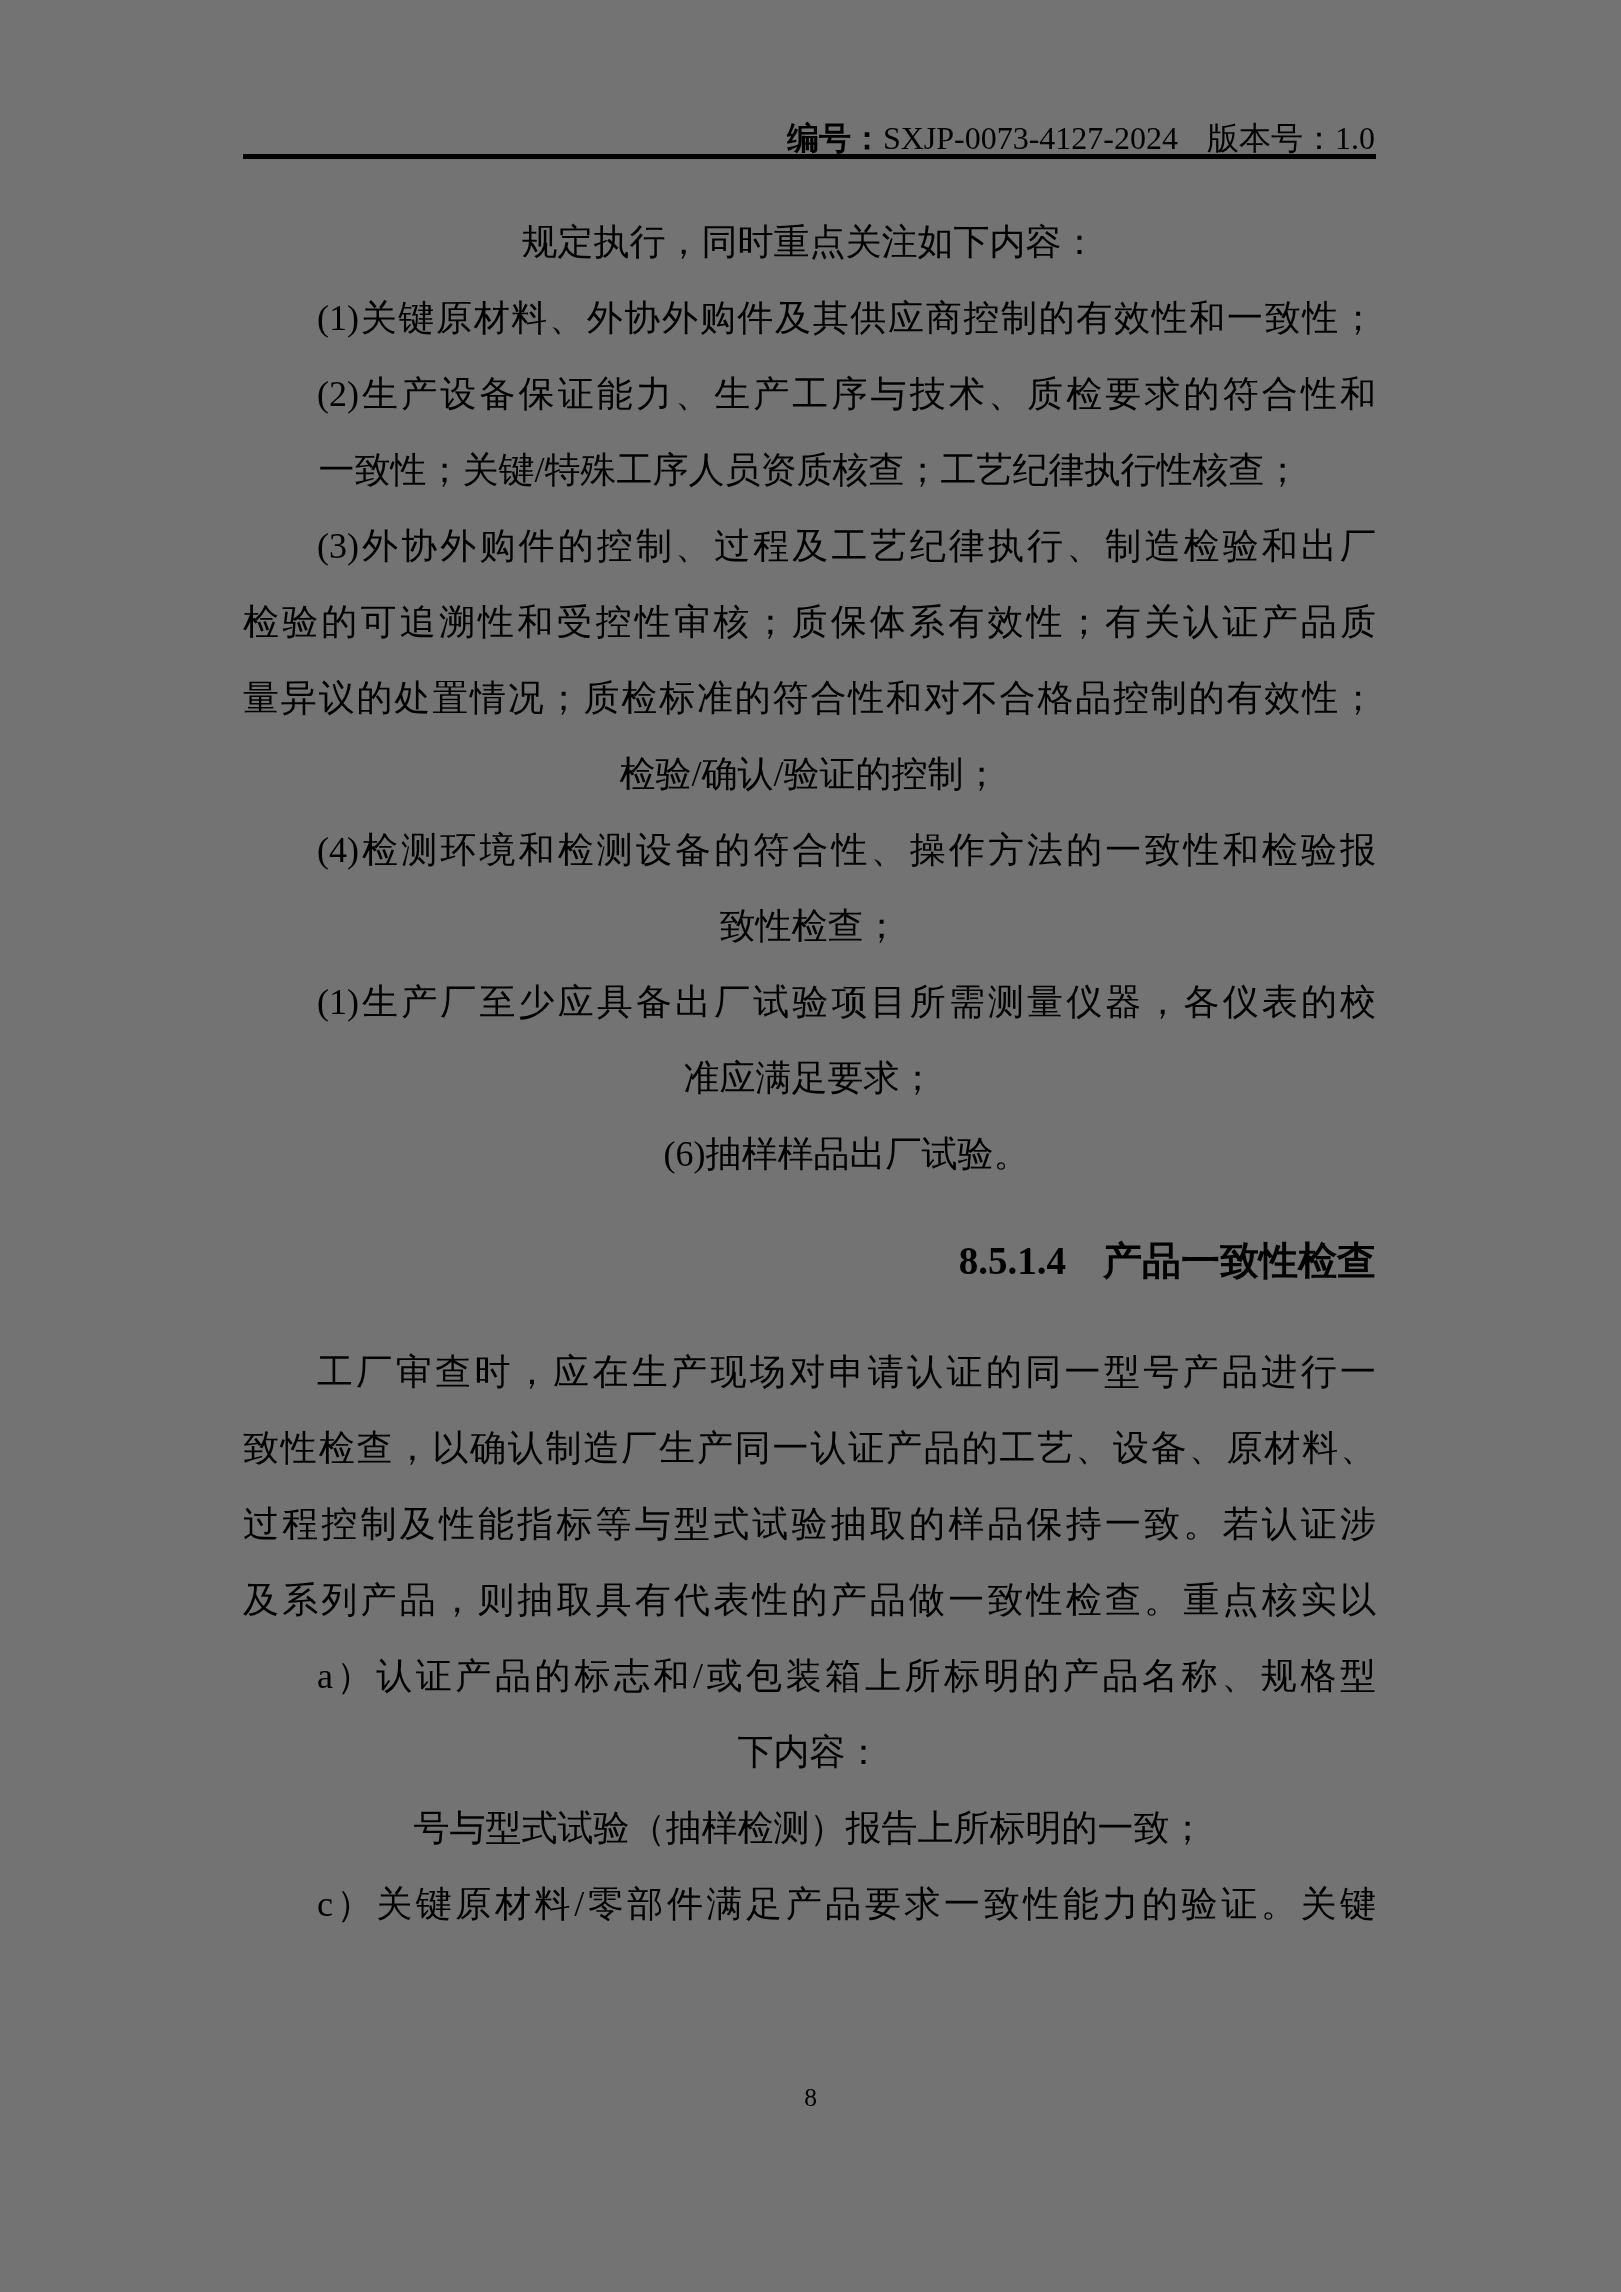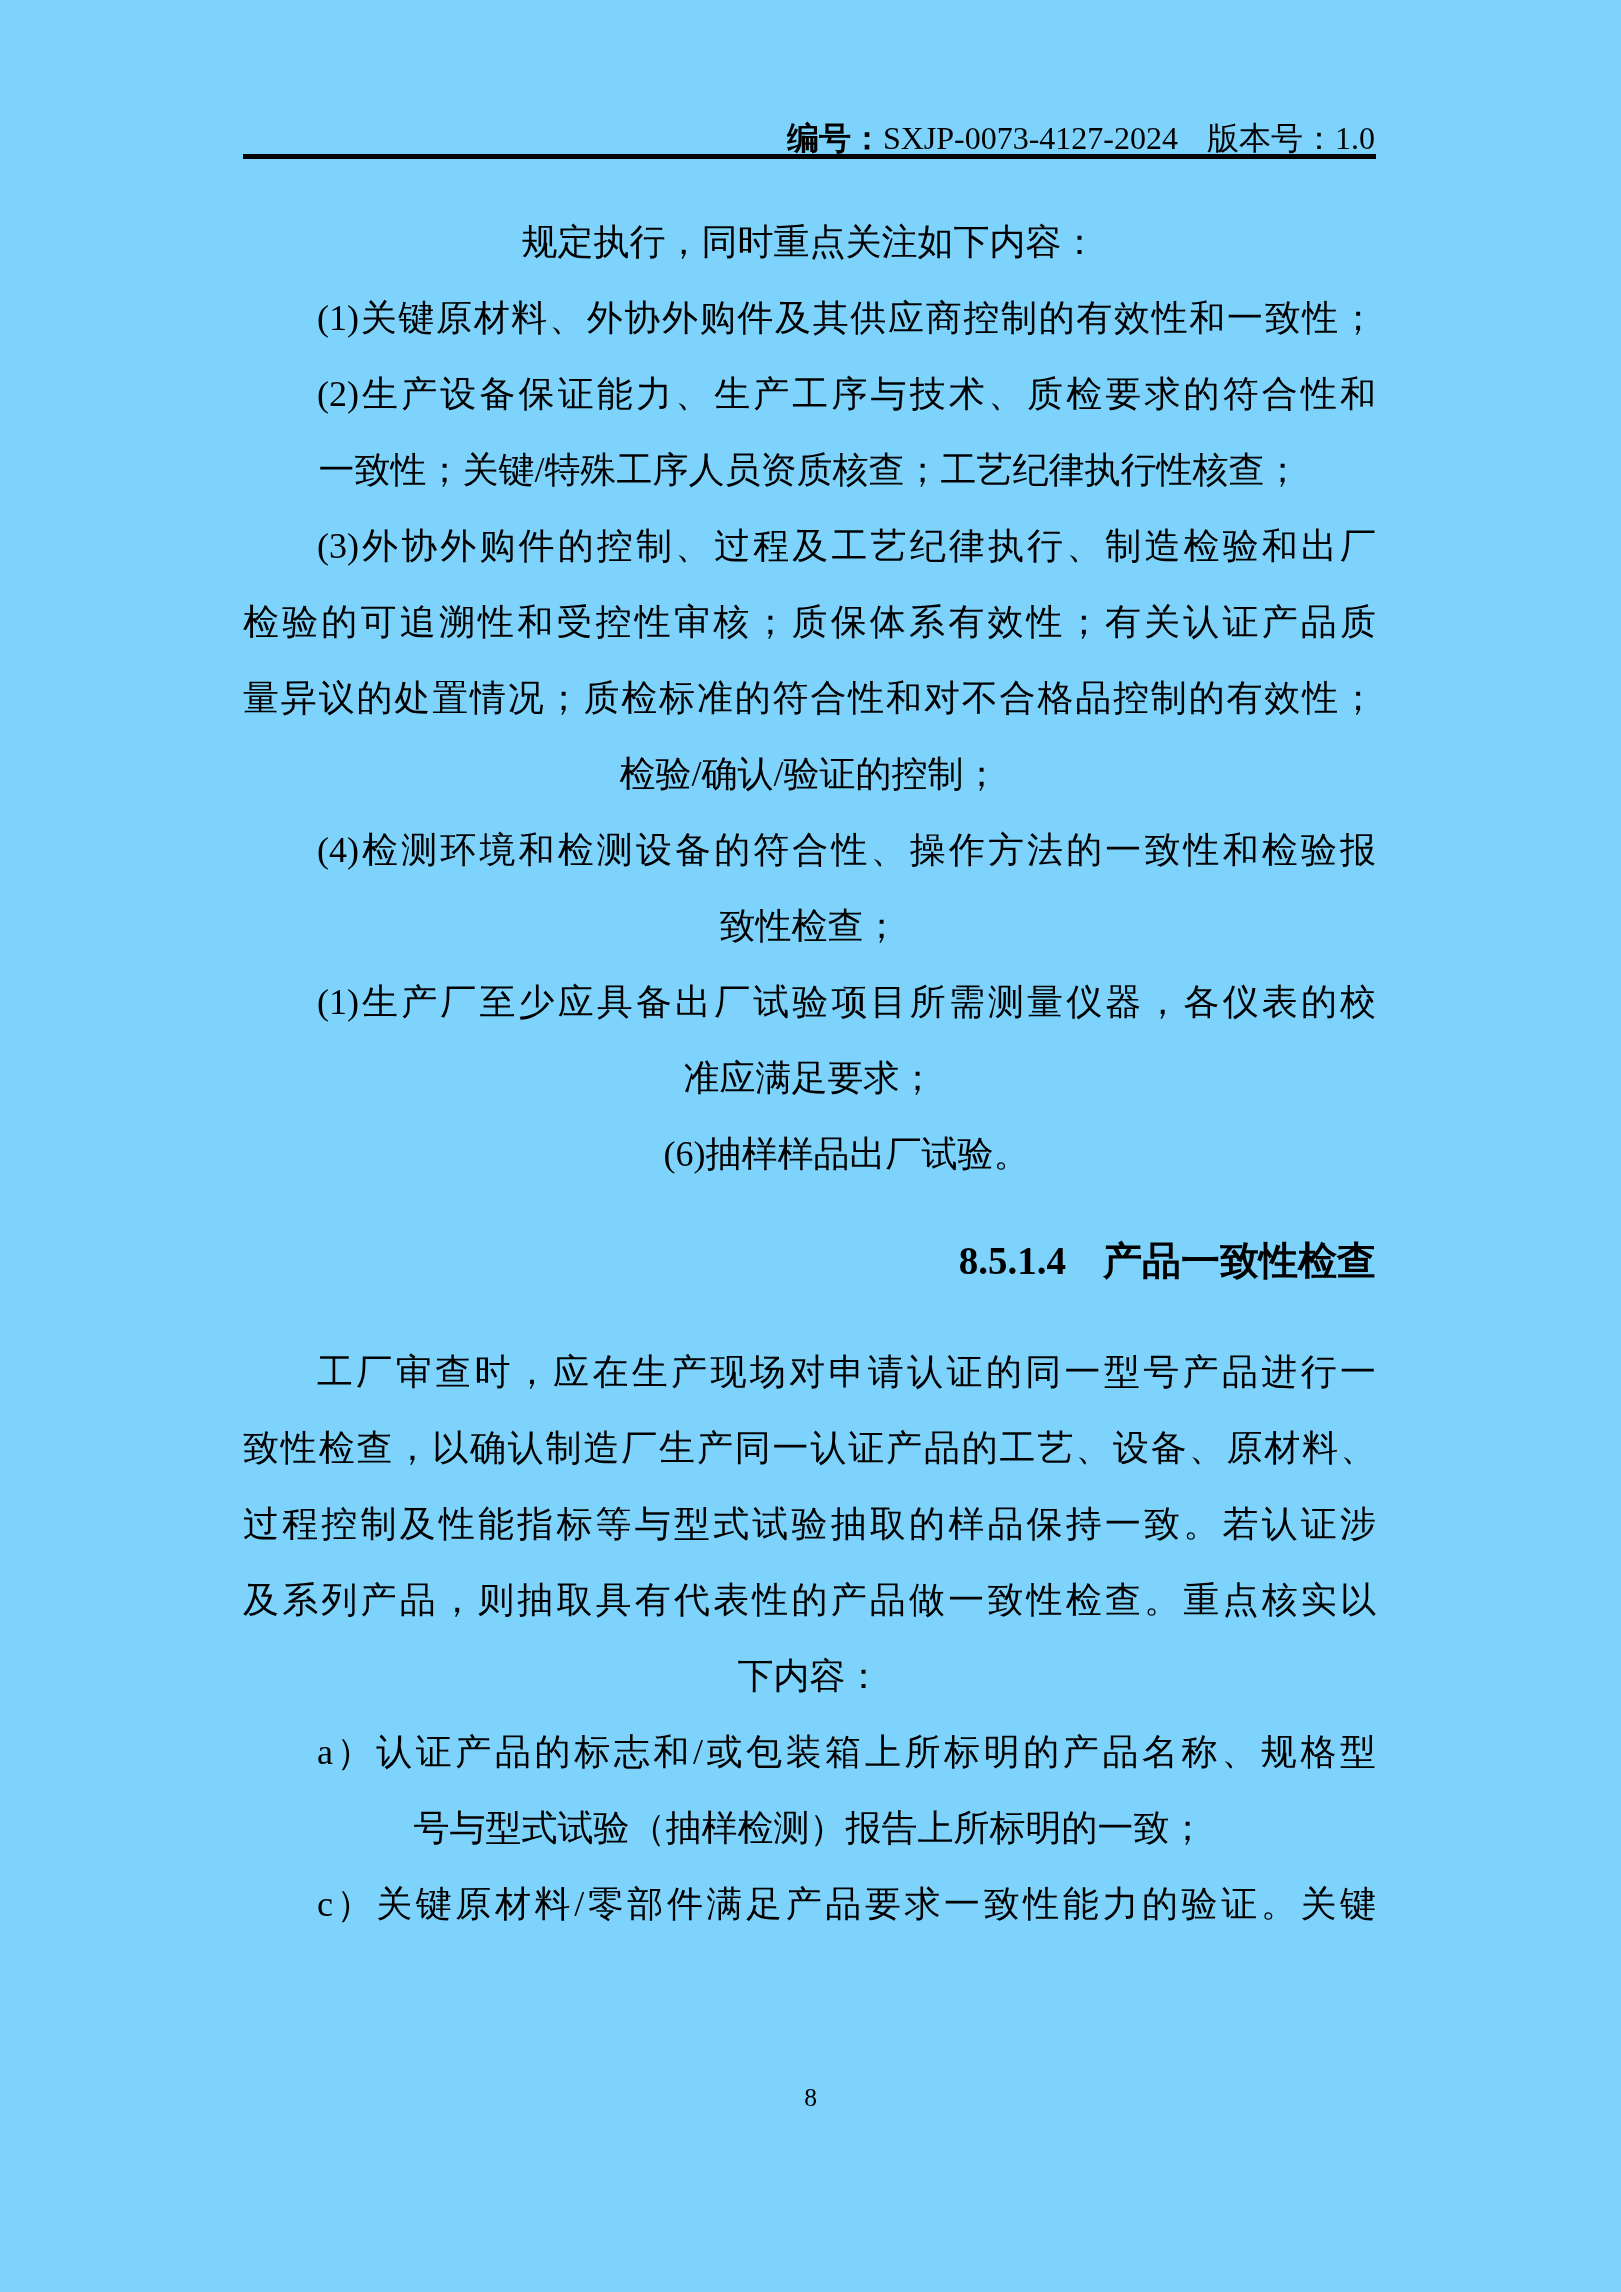--- a/index.html
+++ b/index.html
@@ -2,21 +2,21 @@
 <html><head>
 <meta charset="utf-8">
 <style>
   * { margin: 0; padding: 0; box-sizing: border-box; }
   html, body { background: #888; }
   .page {
     position: relative;
     width: 1621px;
     height: 2293px;
     margin: 0 auto;
-    background: #7dd3fc;
+    background: #737373;
     color: #000000;
     font-family: "Liberation Serif", "DejaVu Serif", serif;
     overflow: hidden;
   }
   .header {
     position: absolute;
     top: 120px;
     right: 246px;
     font-size: 32px;
     line-height: 37px;
@@ -101,22 +101,22 @@
     <div class="line indent">(6)抽样样品出厂试验。</div>
 
     <div class="heading">
       <span class="heading-number">8.5.1.4</span><span class="heading-title">产品一致性检查</span>
     </div>
 
     <div class="line indent fill">工厂审查时，应在生产现场对申请认证的同一型号产品进行一</div>
     <div class="line fill">致性检查，以确认制造厂生产同一认证产品的工艺、设备、原材料、</div>
     <div class="line fill">过程控制及性能指标等与型式试验抽取的样品保持一致。若认证涉</div>
     <div class="line fill">及系列产品，则抽取具有代表性的产品做一致性检查。重点核实以</div>
+    <div class="line indent fill">a）认证产品的标志和/或包装箱上所标明的产品名称、规格型</div>
     <div class="line">下内容：</div>
-    <div class="line indent fill">a）认证产品的标志和/或包装箱上所标明的产品名称、规格型</div>
     <div class="line">号与型式试验（抽样检测）报告上所标明的一致；</div>
     <div class="line indent fill">c）关键原材料/零部件满足产品要求一致性能力的验证。关键</div>
 
   </div>
 
   <div class="page-number">8</div>
 
 </div>
 
 

